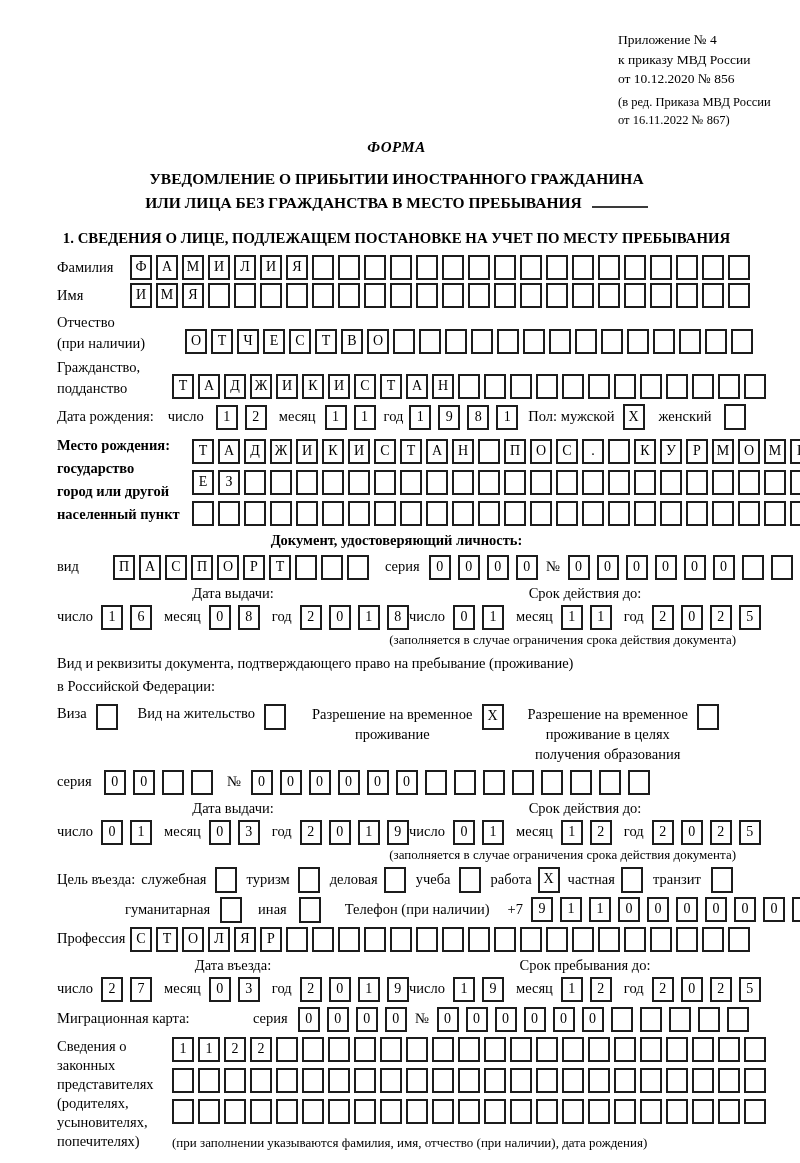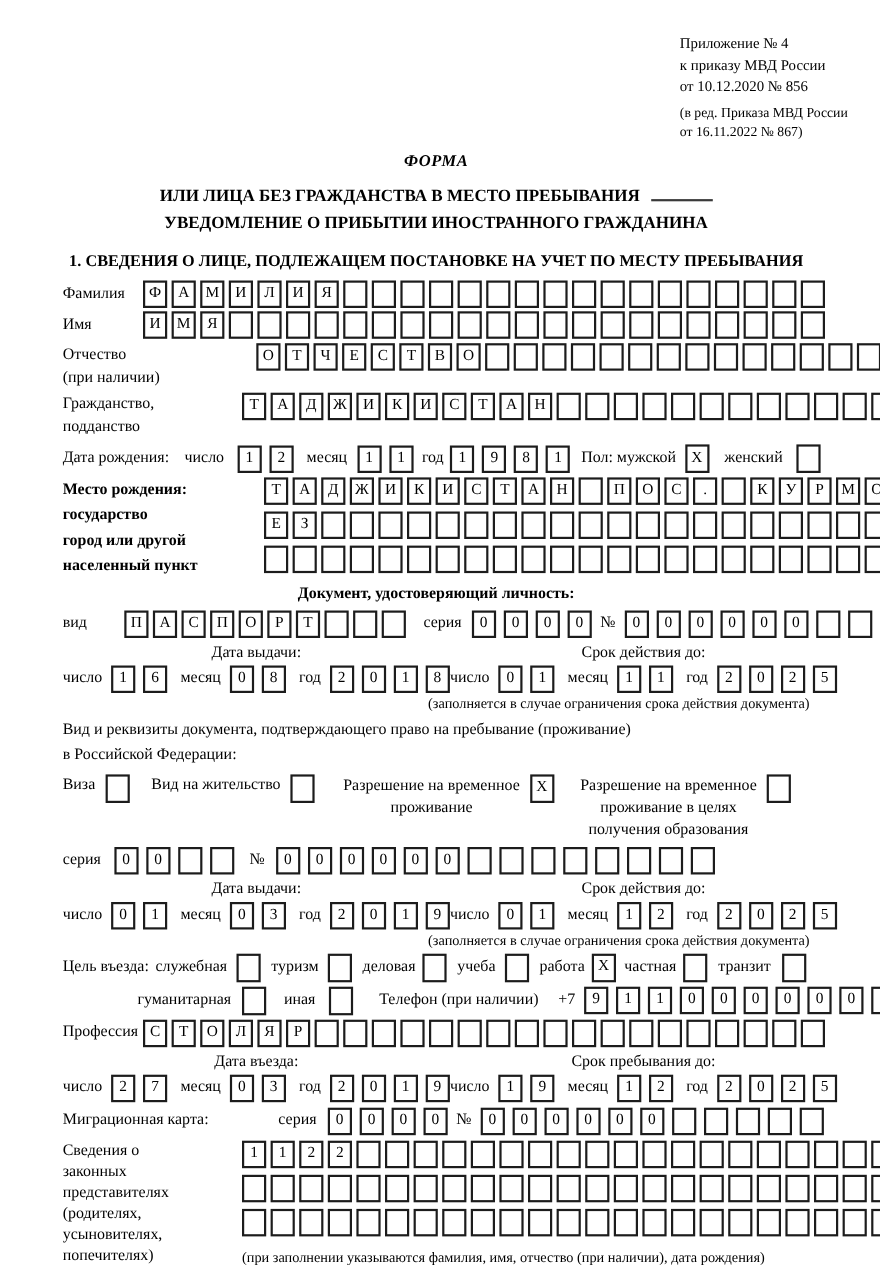--- a/index.html
+++ b/index.html
@@ -8,21 +8,21 @@
         font-family:"Liberation Serif","DejaVu Serif",serif;font-size:14.5px;line-height:1.35;}
   
   .cells{display:flex;gap:4px;flex:none;}
   .cells.g7{gap:7px;}
   .cell{box-sizing:border-box;width:22px;height:25px;border:2px solid #1c1c1c;flex:none;
         display:flex;align-items:center;justify-content:center;
         font-family:"Liberation Serif",serif;font-size:14px;background:#fff;}
   .cb{width:22px;height:26px;}
   
   .row{display:flex;align-items:center;margin-top:3px;}
-  .row.tt{align-items:flex-start;gap:48px;}
+  .row.tt{align-items:flex-end;}
   .lbl{flex:none;}
   .w73{width:73px;} .w128{width:128px;} .w115{width:115px;font-family:Liberation Serif, serif;} .w135{width:135px;font-weight:bold;}
   .stack{display:flex;flex-direction:column;}
   .lh23 div{line-height:23px;} .lh21 div{line-height:21px;} .lh19 div{line-height:19px;}
   
   .appendix{margin-left:561px;font-size:13.5px;line-height:1.45;white-space:nowrap;}
   .edition{margin-top:4px;font-size:12.5px;line-height:1.45;}
   .forma{margin-top:8px;text-align:center;font-weight:bold;font-size:15px;letter-spacing:.5px;font-style:italic;}
   .title{margin-top:10px;text-align:center;font-weight:bold;font-size:15.5px;line-height:1.55;}
   .blank{display:inline-block;width:56px;height:13px;border-bottom:2px solid #3a3a3a;margin-left:10px;}
@@ -56,22 +56,22 @@
     <div>от 10.12.2020 № 856</div>
     <div class="edition">
       <div>(в ред. Приказа МВД России</div>
       <div>от 16.11.2022 № 867)</div>
     </div>
   </div>
 
   <div class="forma">ФОРМА</div>
 
   <div class="title">
+    <div>УВЕДОМЛЕНИЕ О ПРИБЫТИИ ИНОСТРАННОГО ГРАЖДАНИНА</div>
     <div><span>ИЛИ ЛИЦА БЕЗ ГРАЖДАНСТВА В МЕСТО ПРЕБЫВАНИЯ</span><span class="blank"></span></div>
-    <div>УВЕДОМЛЕНИЕ О ПРИБЫТИИ ИНОСТРАННОГО ГРАЖДАНИНА</div>
   </div>
 
   <div class="sechead">1. СВЕДЕНИЯ О ЛИЦЕ, ПОДЛЕЖАЩЕМ ПОСТАНОВКЕ НА УЧЕТ ПО МЕСТУ ПРЕБЫВАНИЯ</div>
 
   <div class="row mt6">
     <span class="lbl w73">Фамилия</span>
     <div class="cells">
         <span class="cell">Ф</span>
         <span class="cell">А</span>
         <span class="cell">М</span>

